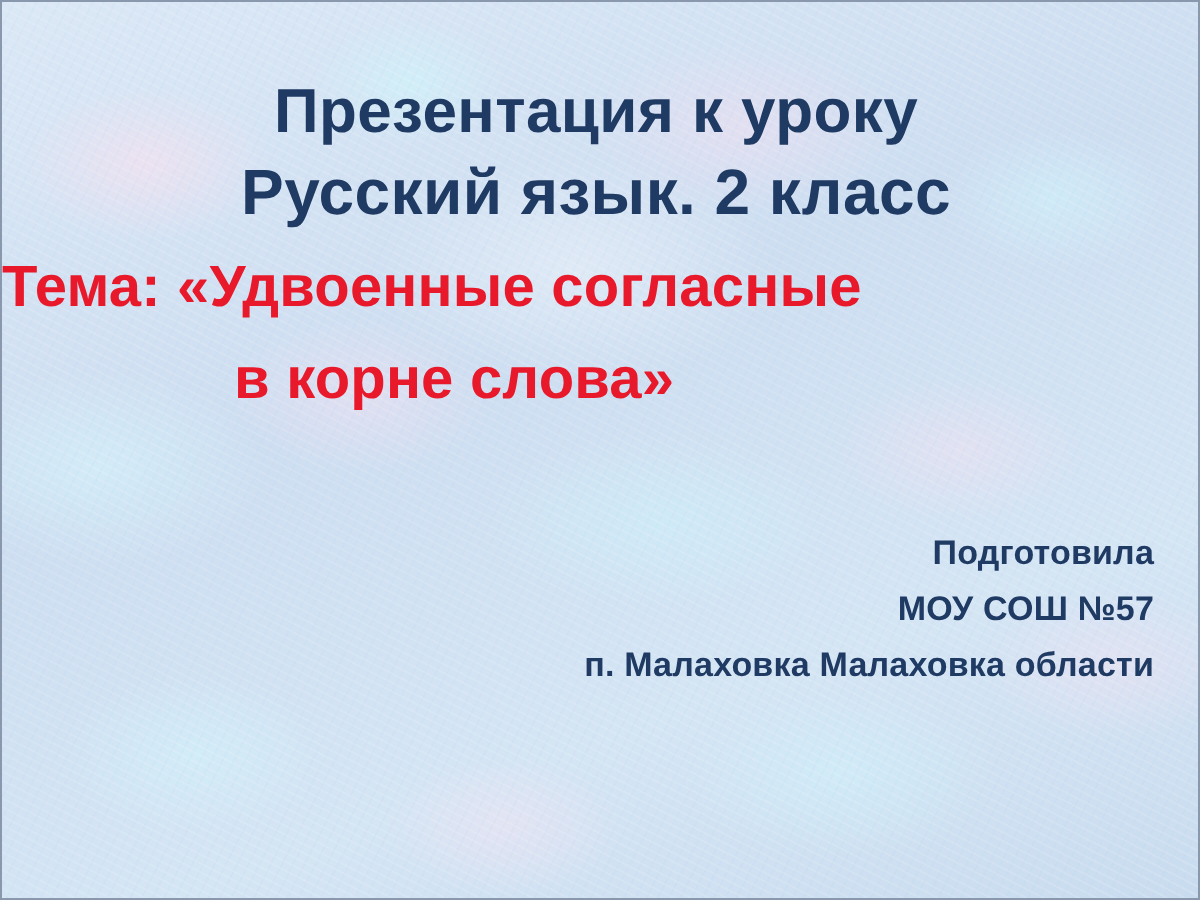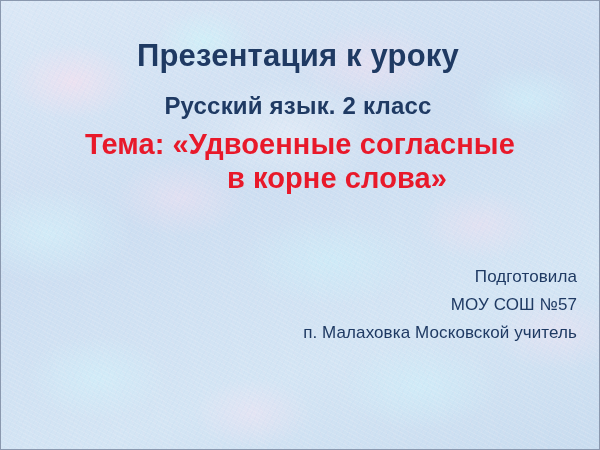--- a/index.html
+++ b/index.html
@@ -70,67 +70,66 @@
     color: #1f3a63;
     font-size: 31px;
     font-weight: bold;
     line-height: 1.12;
     letter-spacing: 0.2px;
     white-space: nowrap;
   }
 
   .line-sub {
     color: #1f3a63;
-    font-size: 24px;
+    font-size: 32px;
     font-weight: bold;
     line-height: 1.2;
-    margin-top: 18px;
+    margin-top: 3px;
     letter-spacing: 0.2px;
     white-space: nowrap;
   }
 
   .theme-block {
     position: absolute;
     left: 0;
     right: 0;
     top: 126px;
-    text-align: center;
   }
 
   .theme-line-1 {
     color: #e8192a;
     font-size: 29px;
     font-weight: bold;
     line-height: 1.18;
     letter-spacing: 0.1px;
     white-space: nowrap;
   }
 
   .theme-line-2 {
     color: #e8192a;
     font-size: 29px;
     font-weight: bold;
     line-height: 1.18;
-    margin-top: 0;
-    padding-left: 74px;
+    margin-top: 12px;
+    padding-left: 116px;
     letter-spacing: 0.1px;
     white-space: nowrap;
   }
 
   .credits-block {
     position: absolute;
     right: 22px;
     top: 262px;
     text-align: right;
   }
 
   .credits-line {
     color: #1f3a63;
     font-size: 17px;
-    font-weight: normal;
+    font-weight: bold;
     line-height: 28px;
     letter-spacing: 0.1px;
     white-space: nowrap;
     margin-left: 32px;
   }
 </style>
 </head>
 <body>
 
 <div class="slide">
@@ -142,17 +141,17 @@
     </div>
 
     <div class="theme-block">
       <div class="theme-line-1">Тема: «Удвоенные согласные</div>
       <div class="theme-line-2">в корне слова»</div>
     </div>
 
     <div class="credits-block">
       <div class="credits-line">Подготовила</div>
       <div class="credits-line">МОУ СОШ №57</div>
-      <div class="credits-line">п. Малаховка Московской учитель</div>
+      <div class="credits-line">п. Малаховка Малаховка области</div>
     </div>
 
   </div>
 </div>
 
 </body></html>

